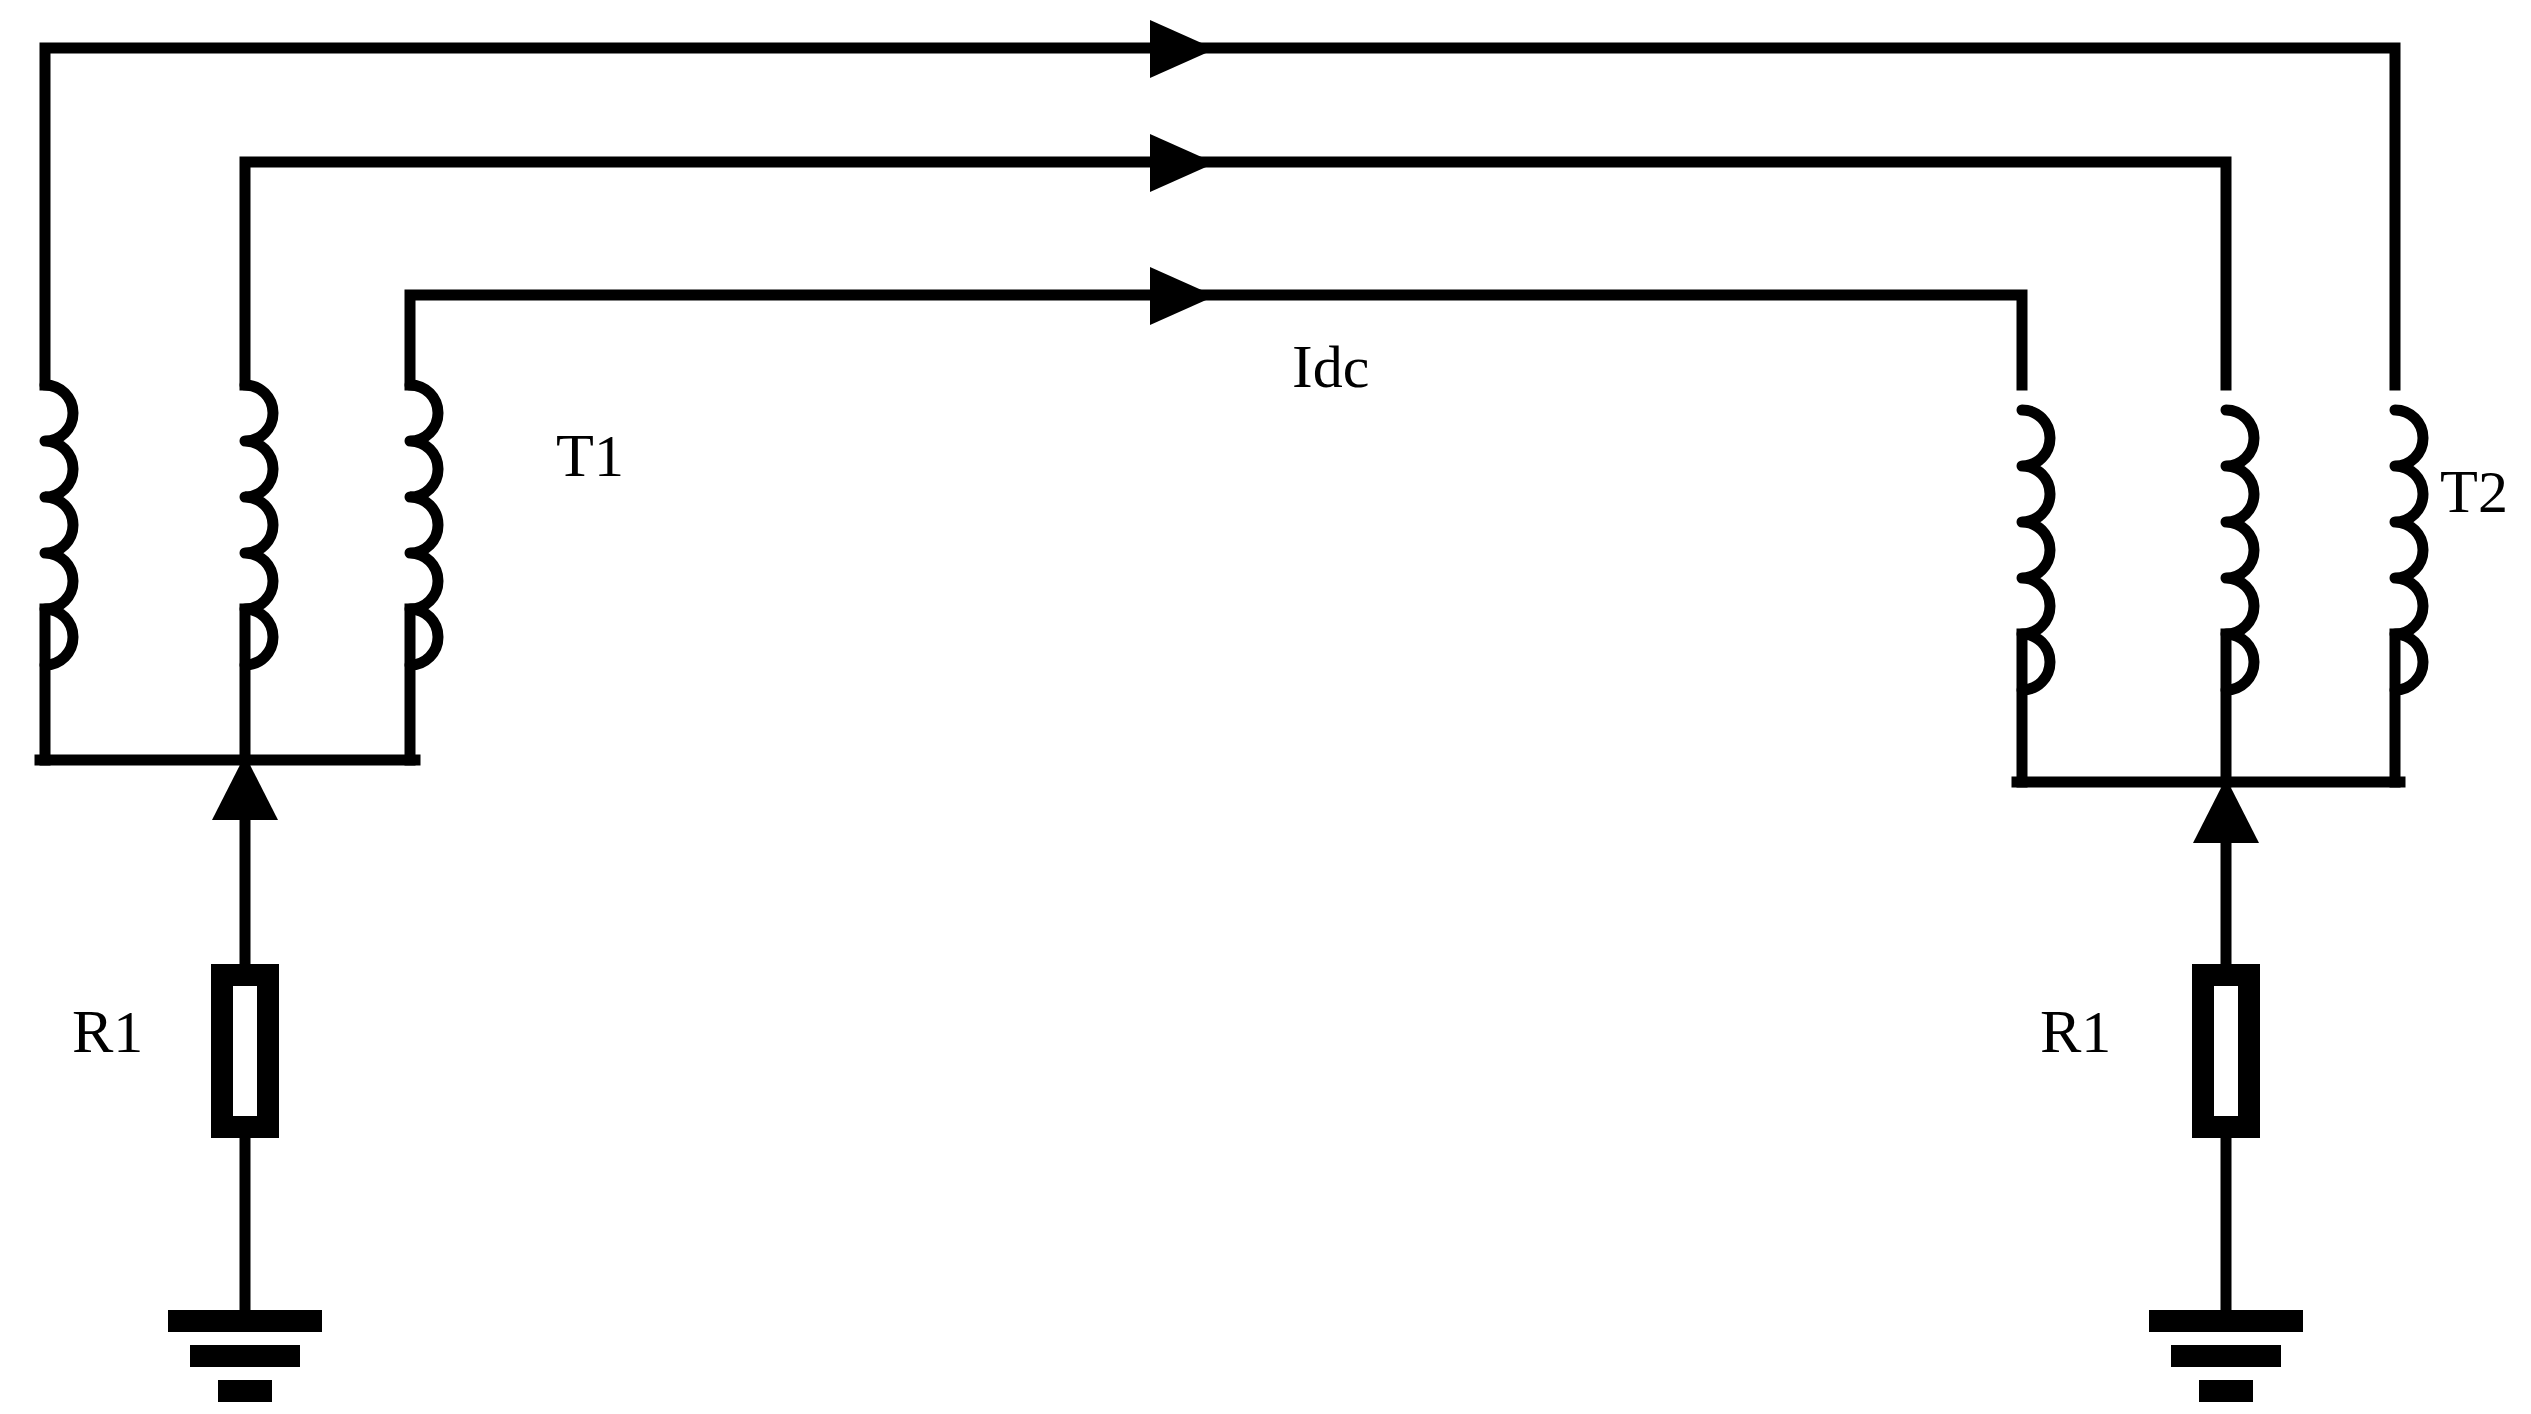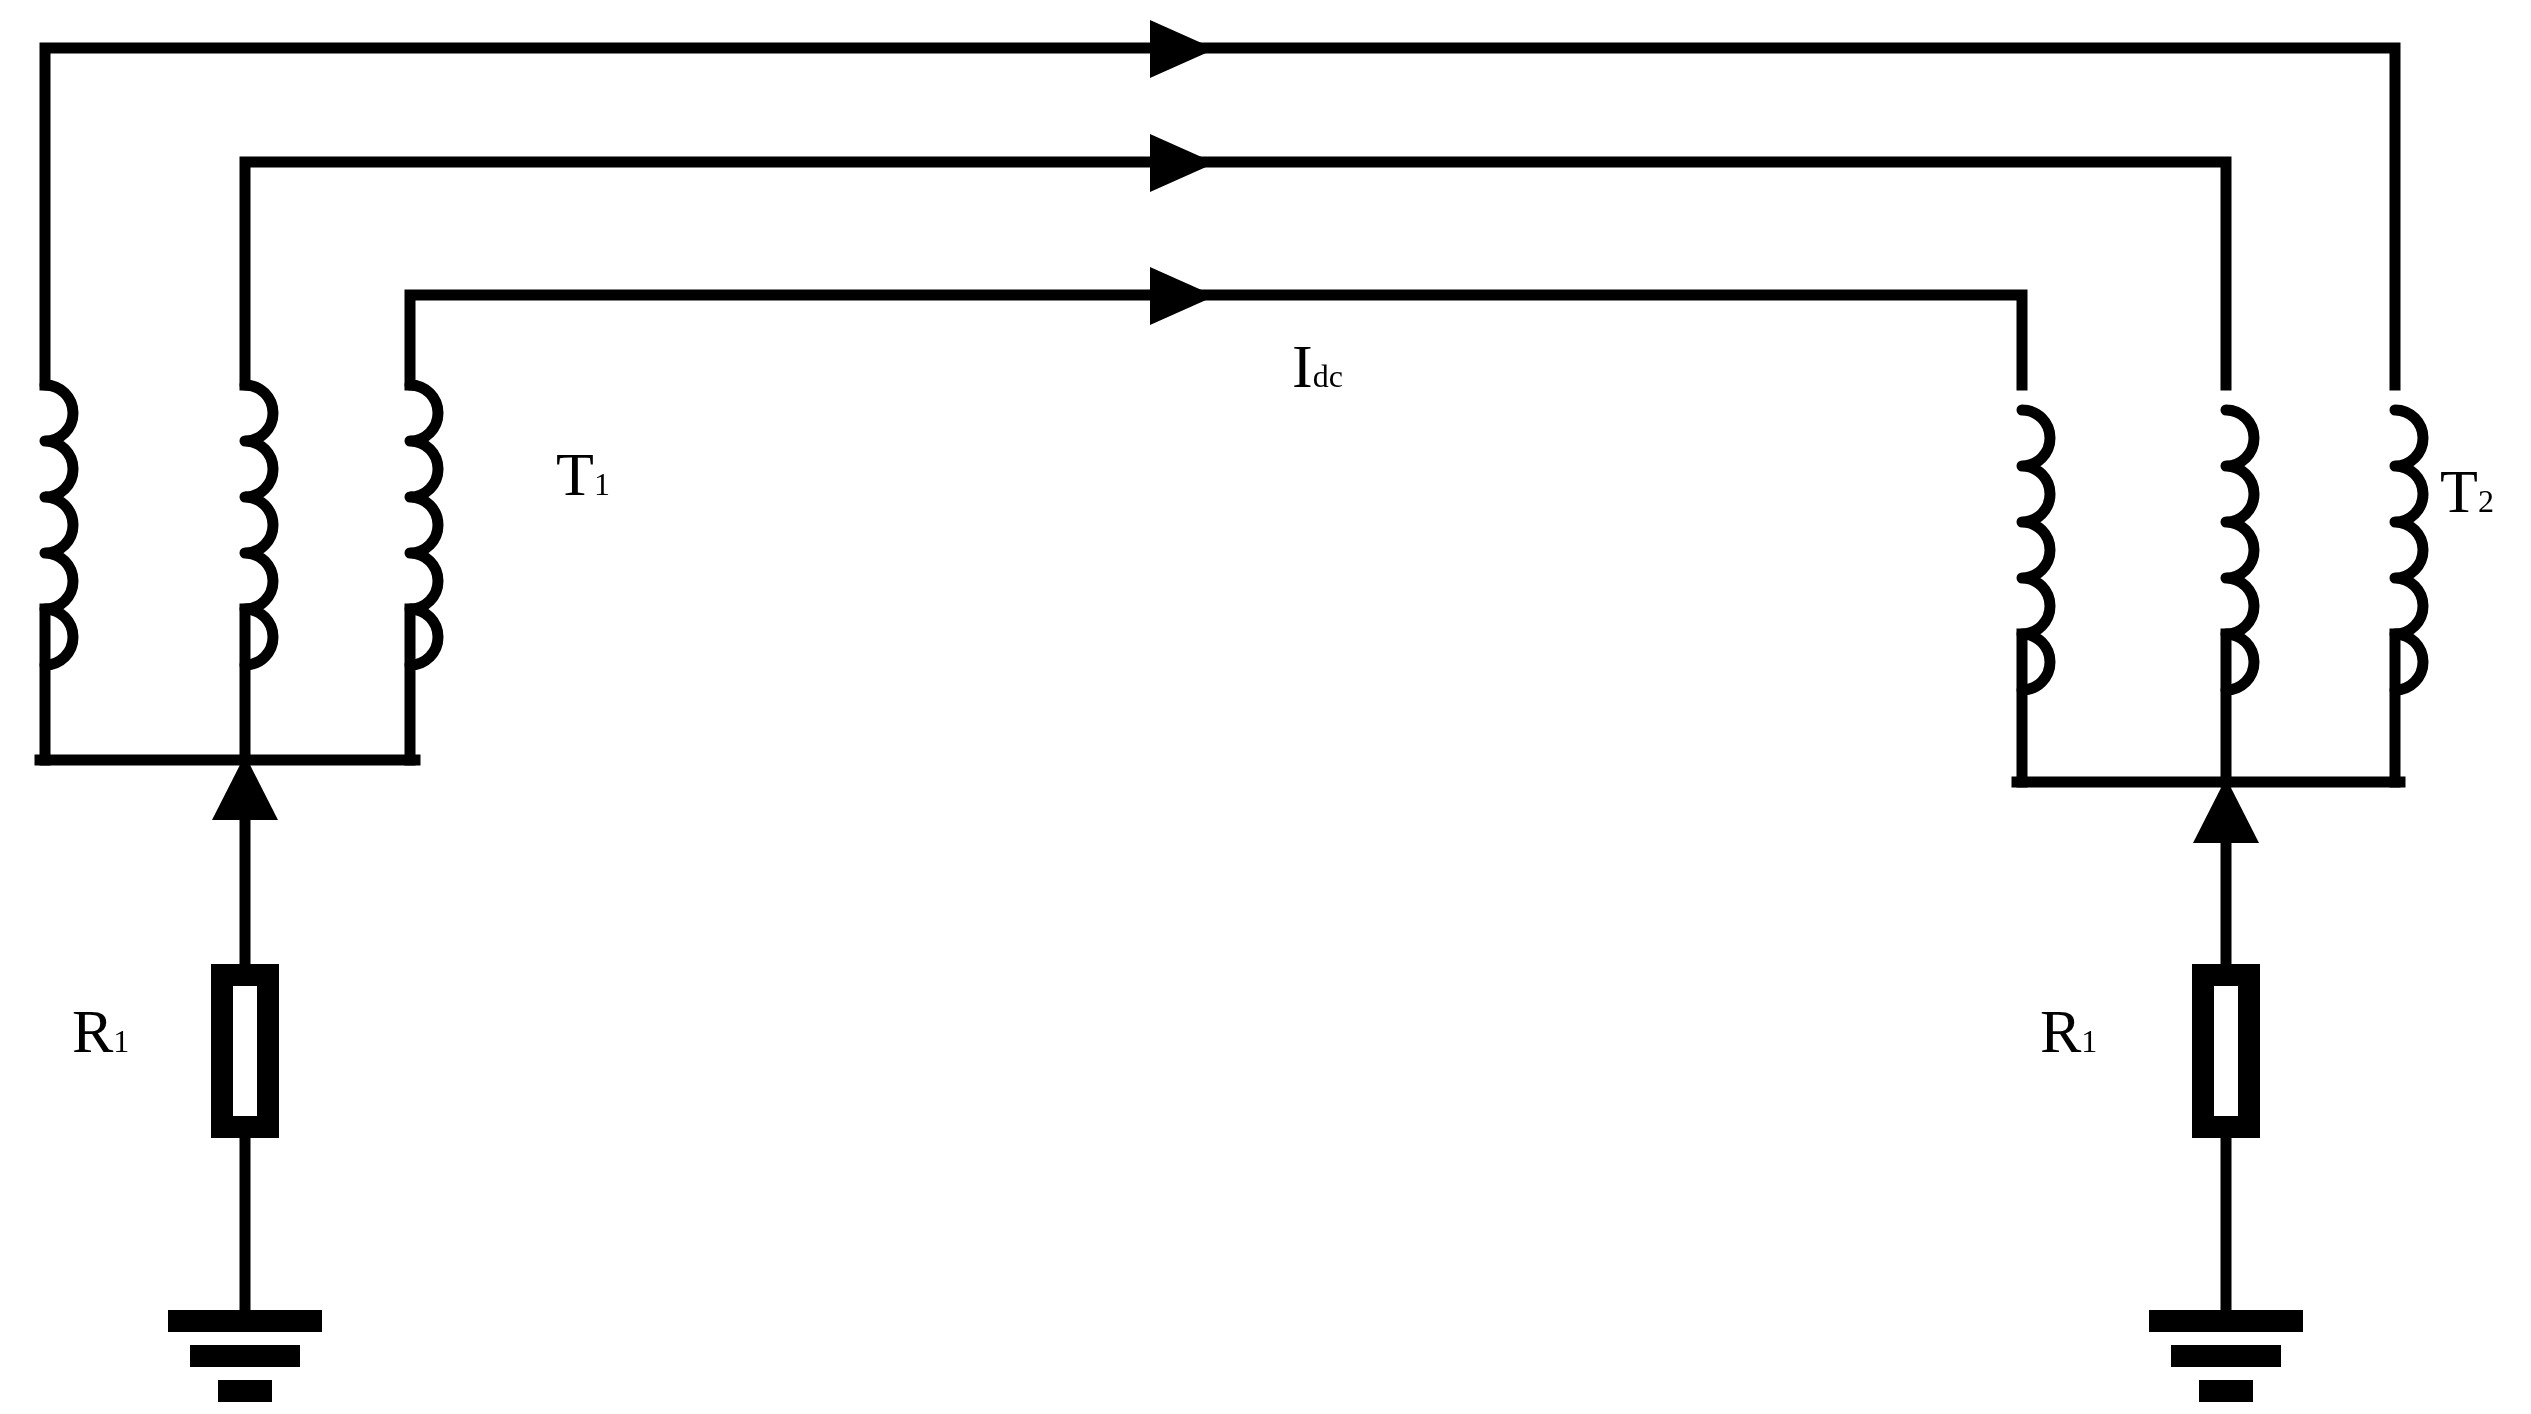--- a/index.html
+++ b/index.html
@@ -57,23 +57,23 @@
     font-family: "Liberation Serif", serif;
     color: #000000;
     white-space: nowrap;
     line-height: 1;
     user-select: none;
   }
   .lbl .base {
     font-size: 62px;
   }
   .lbl .sub {
-    font-size: 32px;
-  }
-  #label-T1 { left: 556px; top: 443px; }
+    font-size: 60px;
+  }
+  #label-T1 { left: 556px; top: 424px; }
   #label-T2 { left: 2440px; top: 452px; margin-top: 8px; }
   #label-Idc { left: 1292px; top: 335px; }
   #label-R1-left { left: 72px; top: 1000px; }
   #label-R1-right { left: 2040px; top: 1000px; }
 </style>
 </head>
 <body>
 
 <div id="diagram-root">
 

